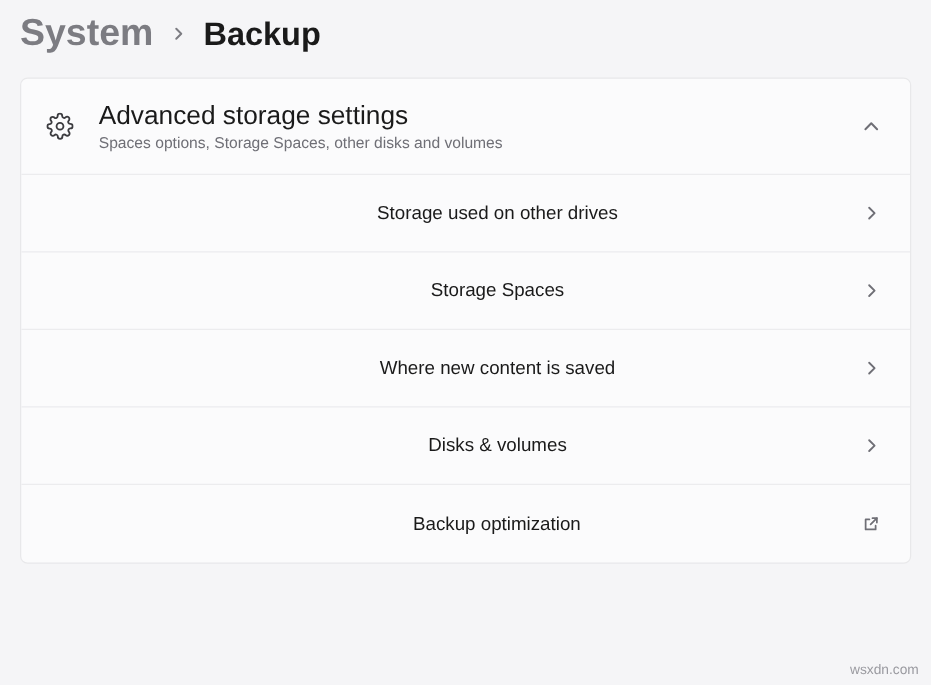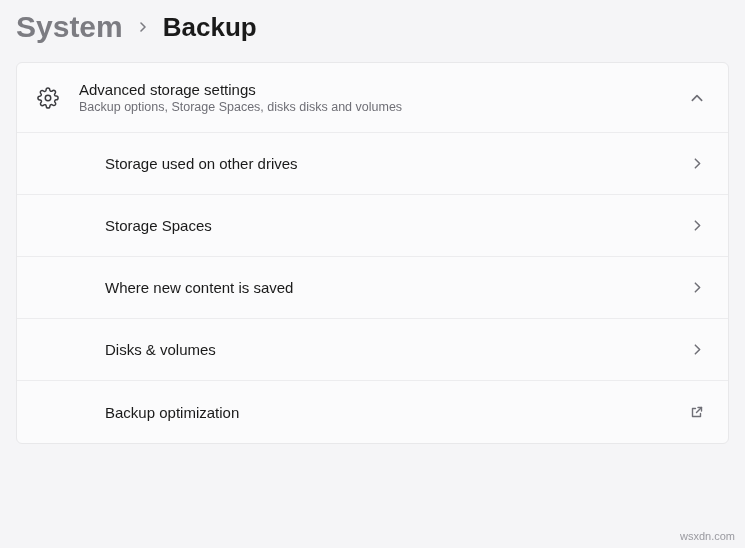--- a/index.html
+++ b/index.html
@@ -58,21 +58,21 @@
       justify-content: center;
       width: 22px;
     }
     .group-text {
       flex: 1 1 auto;
       display: flex;
       flex-direction: column;
       gap: 2px;
     }
     .group-title {
-      font-size: 15px;
+      font-size: 21px;
       font-weight: 400;
       color: #1a1a1a;
     }
     .group-subtitle {
       font-size: 12.5px;
       font-weight: 400;
       color: #6f6f76;
     }
     .expand-icon {
       flex: 0 0 auto;
@@ -80,20 +80,21 @@
       display: flex;
       align-items: center;
     }
     .sub-item {
       display: flex;
       align-items: center;
       padding: 0 24px 0 88px;
       height: 62px;
       cursor: pointer;
       border-bottom: 1px solid #ececee;
+      text-align: center;
     }
     .sub-item:last-child {
       border-bottom: none;
     }
     .sub-item-label {
       flex: 1 1 auto;
       font-size: 15px;
       color: #1a1a1a;
     }
     .sub-item-arrow {
@@ -127,21 +128,21 @@
 
   <div class="group-header">
     <span class="group-icon">
       <svg width="22" height="22" viewBox="0 0 24 24" fill="none" stroke="currentColor" stroke-width="1.6" stroke-linecap="round" stroke-linejoin="round">
         <circle cx="12" cy="12" r="3"></circle>
         <path d="M19.4 15a1.65 1.65 0 0 0 .33 1.82l.06.06a2 2 0 1 1-2.83 2.83l-.06-.06a1.65 1.65 0 0 0-1.82-.33 1.65 1.65 0 0 0-1 1.51V21a2 2 0 0 1-4 0v-.09a1.65 1.65 0 0 0-1-1.51 1.65 1.65 0 0 0-1.82.33l-.06.06a2 2 0 1 1-2.83-2.83l.06-.06a1.65 1.65 0 0 0 .33-1.82 1.65 1.65 0 0 0-1.51-1H3a2 2 0 0 1 0-4h.09a1.65 1.65 0 0 0 1.51-1 1.65 1.65 0 0 0-.33-1.82l-.06-.06a2 2 0 1 1 2.83-2.83l.06.06a1.65 1.65 0 0 0 1.82.33h0a1.65 1.65 0 0 0 1-1.51V3a2 2 0 0 1 4 0v.09a1.65 1.65 0 0 0 1 1.51h0a1.65 1.65 0 0 0 1.82-.33l.06-.06a2 2 0 1 1 2.83 2.83l-.06.06a1.65 1.65 0 0 0-.33 1.82v0a1.65 1.65 0 0 0 1.51 1H21a2 2 0 0 1 0 4h-.09a1.65 1.65 0 0 0-1.51 1z"></path>
       </svg>
     </span>
     <div class="group-text">
       <span class="group-title">Advanced storage settings</span>
-      <span class="group-subtitle">Backup options, Storage Spaces, disks disks and volumes</span>
+      <span class="group-subtitle">Spaces options, Storage Spaces, other disks and volumes</span>
     </div>
     <span class="expand-icon">
       <svg width="14" height="14" viewBox="0 0 12 12" fill="none">
           <path d="M2 8 L6 4 L10 8" stroke="currentColor" stroke-width="1.4" stroke-linecap="round" stroke-linejoin="round"></path>
         </svg>
     </span>
   </div>
 
   <div class="sub-item">
     <span class="sub-item-label">Storage used on other drives</span>

